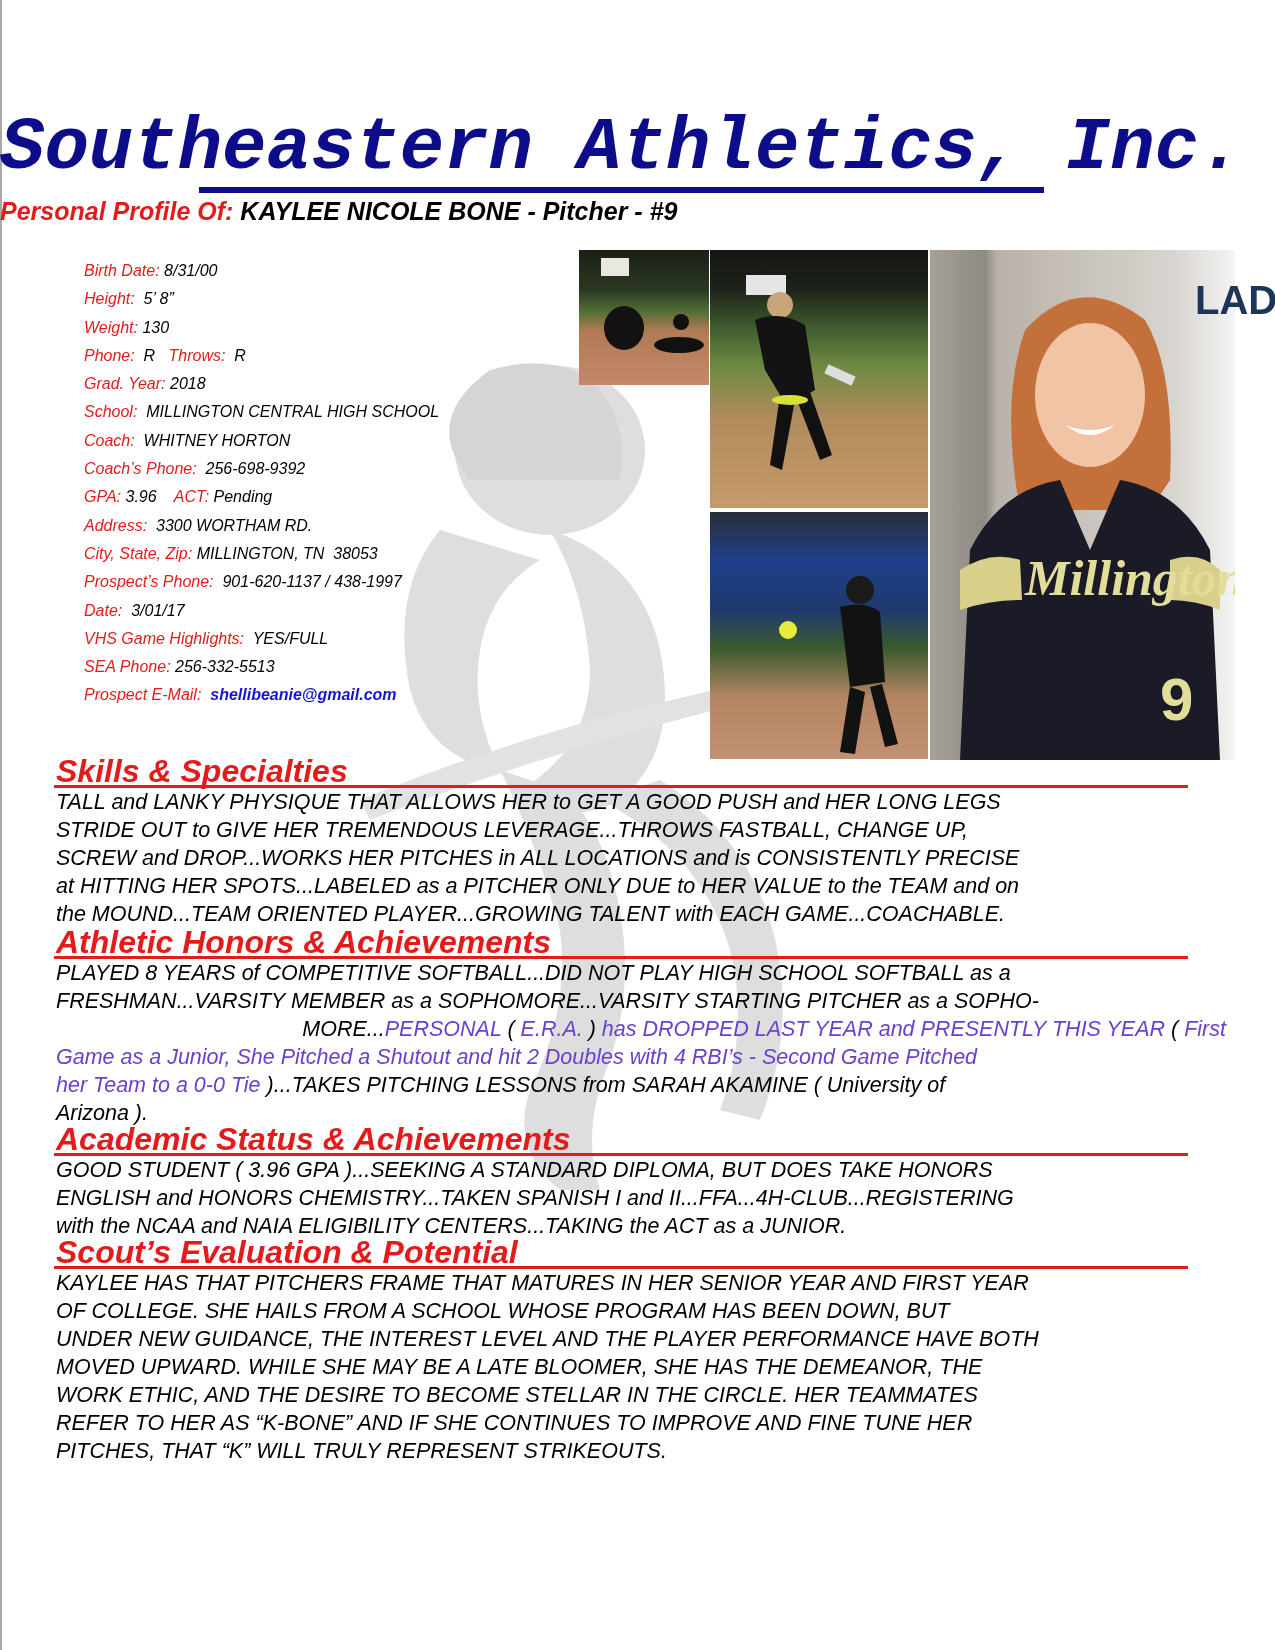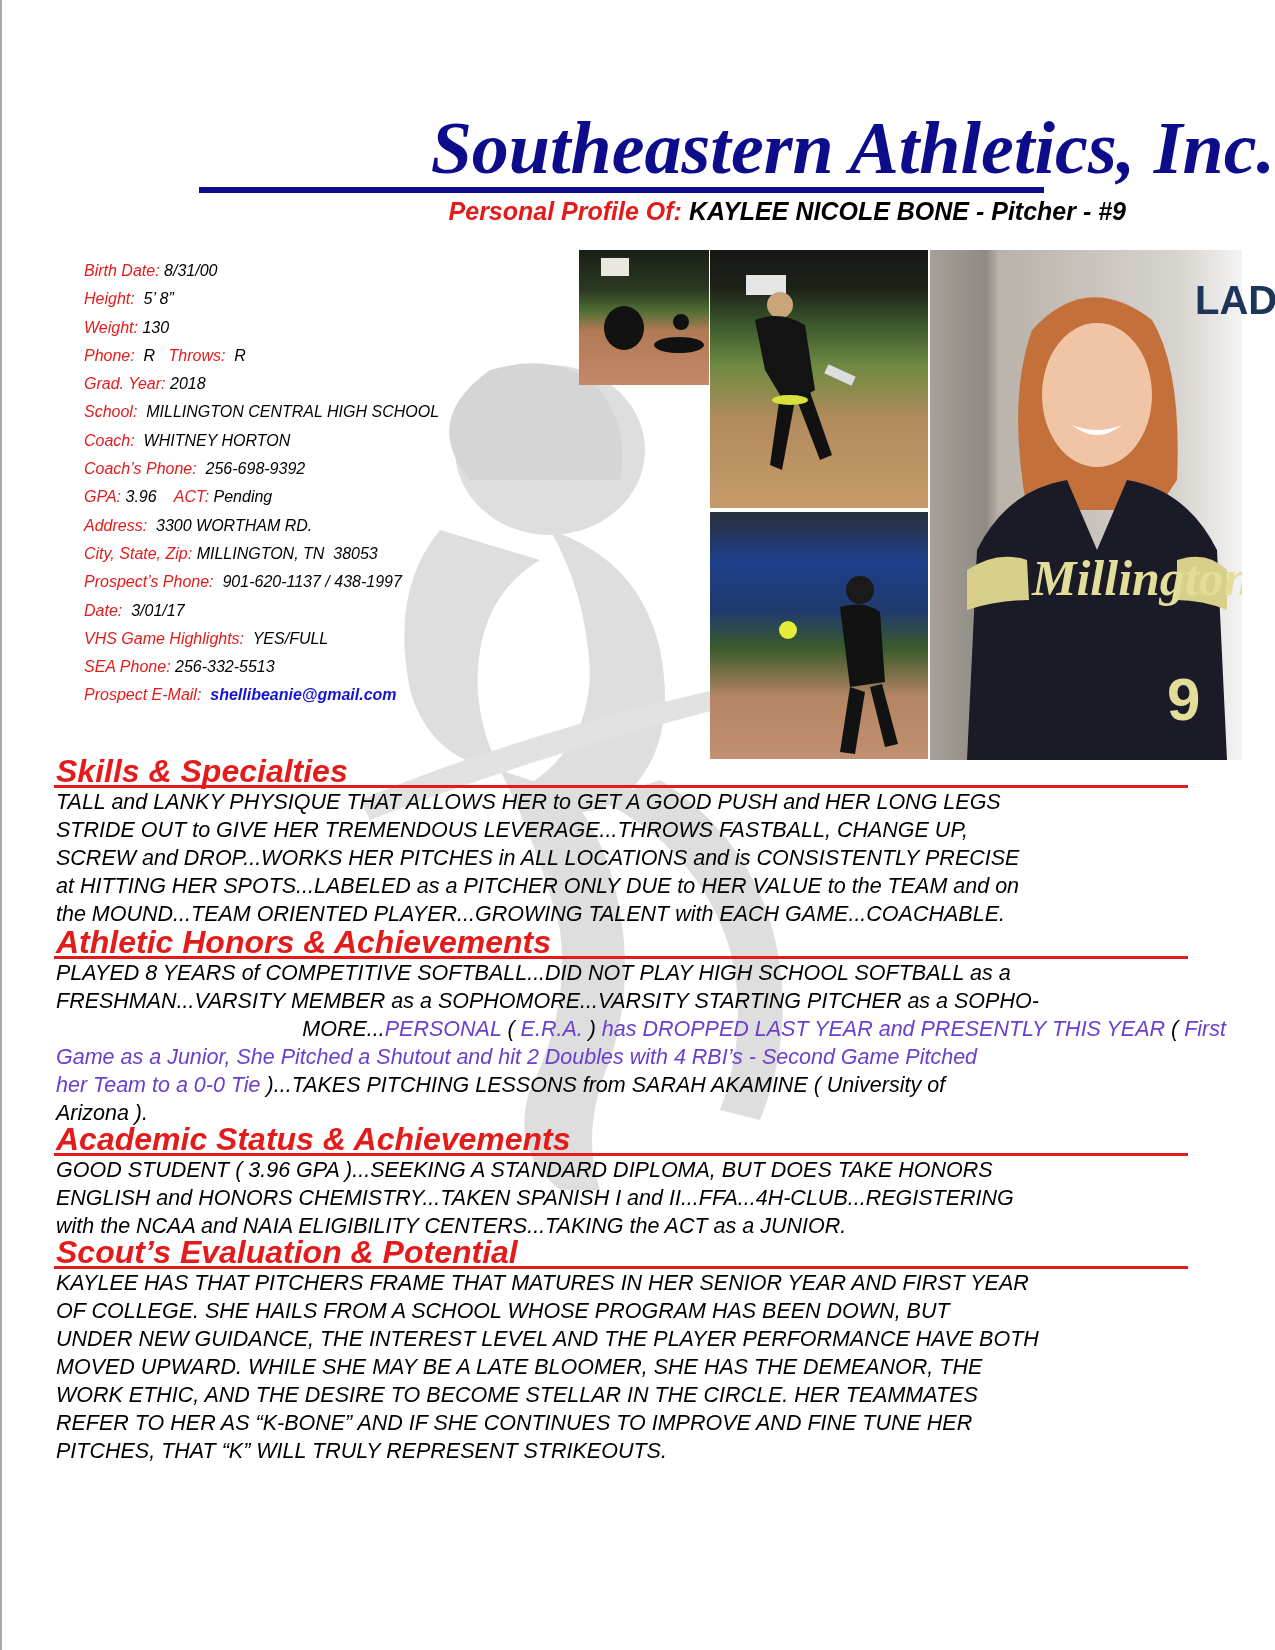--- a/index.html
+++ b/index.html
@@ -6,47 +6,47 @@
   body {
     width: 1275px; height: 1650px; background: #ffffff; position: relative; overflow: hidden;
     font-family: "Liberation Sans", sans-serif;
   }
   .page-edge { position: absolute; left: 0; top: 0; width: 2px; height: 1650px; background: #a8a8a8; }
 
   
   .watermark { position: absolute; left: 300px; top: 330px; width: 560px; height: 900px; opacity: 0.28; pointer-events: none; }
 
   .title {
-    position: absolute; left: 0; width: 1275px; top: 108px; text-align: right;
-    font-family: Liberation Serif, serif; font-weight: bold; font-style: italic;
+    position: absolute; left: 0; width: 1275px; top: 108px; text-align: left;
+    font-family: Liberation Mono, monospace; font-weight: bold; font-style: italic;
     font-size: 74px; color: #0d0d8c; letter-spacing: 0px; line-height: 80px;
   }
   .title-rule { position: absolute; left: 199px; top: 187px; width: 845px; height: 6px; background: #0d0d8c; }
   .subtitle {
-    position: absolute; left: 0; width: 1126px; top: 196px; text-align: right;
+    position: absolute; left: 0; width: 1126px; top: 196px; text-align: left;
     font-weight: bold; font-style: italic; font-size: 25px; line-height: 30px; color: #000;
   }
   .subtitle .lbl { color: #e41b1b; }
 
   .info { position: absolute; left: 84px; top: 257px; font-style: italic; font-size: 16px; line-height: 28.3px; }
   .info .row { white-space: pre; }
   .info .lbl { color: #e41b1b; }
   .info .val { color: #000; }
   .info .email { color: #1414d2; font-weight: bold; }
 
   
   .photo { position: absolute; overflow: hidden; }
   .p1 { left: 579px; top: 250px; width: 130px; height: 135px;
         background: linear-gradient(180deg, #1a1f17 0%, #2c3a22 30%, #4f6e34 45%, #b27a55 60%, #c4886a 100%); }
   .p2 { left: 710px; top: 250px; width: 218px; height: 258px;
         background: linear-gradient(180deg, #151614 0%, #1d2218 15%, #3e5c2e 30%, #6e8a42 45%, #b18b5c 65%, #c79a6a 100%); }
   .p3 { left: 710px; top: 512px; width: 218px; height: 247px;
         background: linear-gradient(180deg, #2a2f3a 0%, #1d3f8a 20%, #203a6e 40%, #3a5a2c 55%, #b48563 75%, #c29072 100%); }
   .p4 { left: 930px; top: 250px; width: 305px; height: 510px;
-        background: linear-gradient(90deg, #a6a098 0%, #8f8a84 18%, #b9b2aa 22%, #d8d4cf 80%, #f4f4f4 100%); padding-left: 7px; }
+        background: linear-gradient(90deg, #a6a098 0%, #8f8a84 18%, #b9b2aa 22%, #d8d4cf 80%, #f4f4f4 100%); }
   .figure { position: absolute; }
   .sign { position: absolute; left: 1195px; top: 278px; font-weight: bold; color: #1d3557; font-size: 40px; font-family: "Liberation Sans", sans-serif; }
 
   
   .sec-head {
     position: absolute; left: 56px; font-weight: bold; font-style: italic; font-size: 32px; color: #e41b1b;
     line-height: 28px;
   }
   .sec-rule { position: absolute; left: 54px; width: 1134px; height: 3px; background: #e41b1b; }
   .sec-body {

